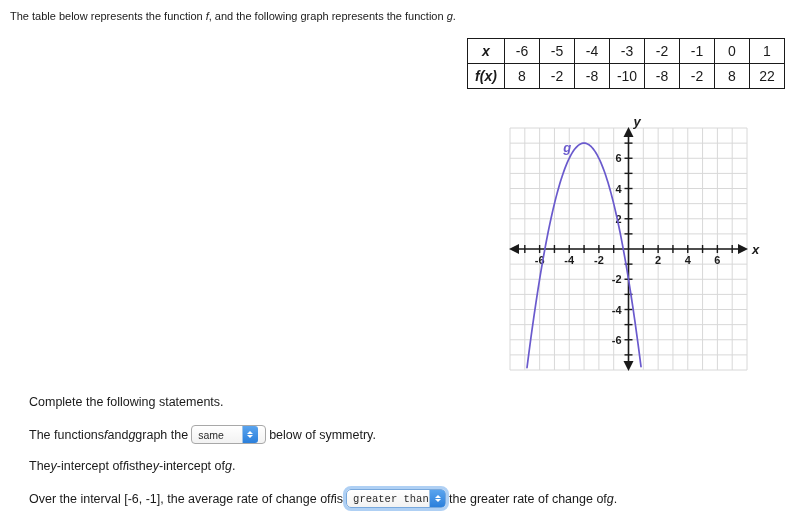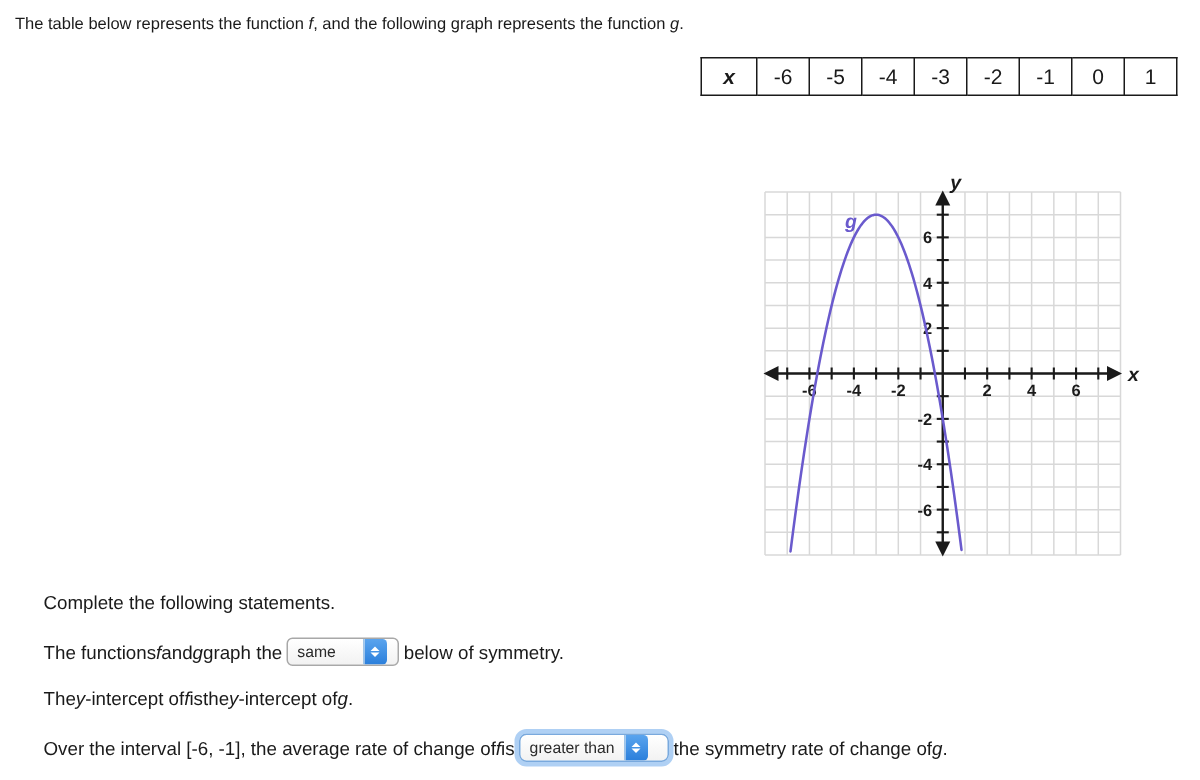--- a/index.html
+++ b/index.html
@@ -125,40 +125,51 @@
     width: 0;
     height: 0;
     border-left: 3px solid transparent;
     border-right: 3px solid transparent;
   }
   .sel .sel-btn .chev.up   { border-bottom: 3px solid #ffffff; }
   .sel .sel-btn .chev.down { border-top: 3px solid #ffffff; }
 
   .sel-w1 { width: 75px; gap: 12px; }
   .sel-w2 { width: 92px; }
-  .sel-w3 { width: 100px; }
+  .sel-w3 { width: 100px; font-family: Liberation Mono, monospace; }
 </style>
 </head>
 <body>
 
 <div class="prompt"><span>The table below represents the function </span><span class="it">f</span><span>, and the following graph represents the function </span><span class="it">g</span><span>.</span></div>
 
 <div class="table-wrap">
   <table class="fvals">
     <tbody>
       <tr>
         <td class="rowhead">x</td>
         <td>-6</td>
         <td>-5</td>
         <td>-4</td>
         <td>-3</td>
         <td>-2</td>
         <td>-1</td>
         <td>0</td>
         <td>1</td>
+      </tr>
+      <tr>
+        <td class="rowhead">f(x)</td>
+        <td>8</td>
+        <td>-2</td>
+        <td>-8</td>
+        <td>-10</td>
+        <td>-8</td>
+        <td>-2</td>
+        <td>8</td>
+        <td>22</td>
       </tr>
     </tbody>
   </table>
 </div>
 
 <div class="graph">
   <svg width="260" height="266" viewBox="0 0 260 266" xmlns="http://www.w3.org/2000/svg">
 
     <rect x="10" y="16" width="237" height="242" fill="#ffffff"></rect>
 
@@ -297,16 +308,16 @@
   <span>Over the interval [-6, -1], the average rate of change of </span>
     <span class="it">f</span>
     <span> is</span>
   <span class="sel sel-w3 focused">
     <span class="sel-text">greater than</span>
     <span class="sel-btn">
       <span class="chev up"></span>
       <span class="chev down"></span>
     </span>
   </span>
-  <span>the symmetry rate of change of </span>
+  <span>the greater rate of change of </span>
     <span class="it">g</span>
     <span>.</span>
 </div>
 
 </body></html>

